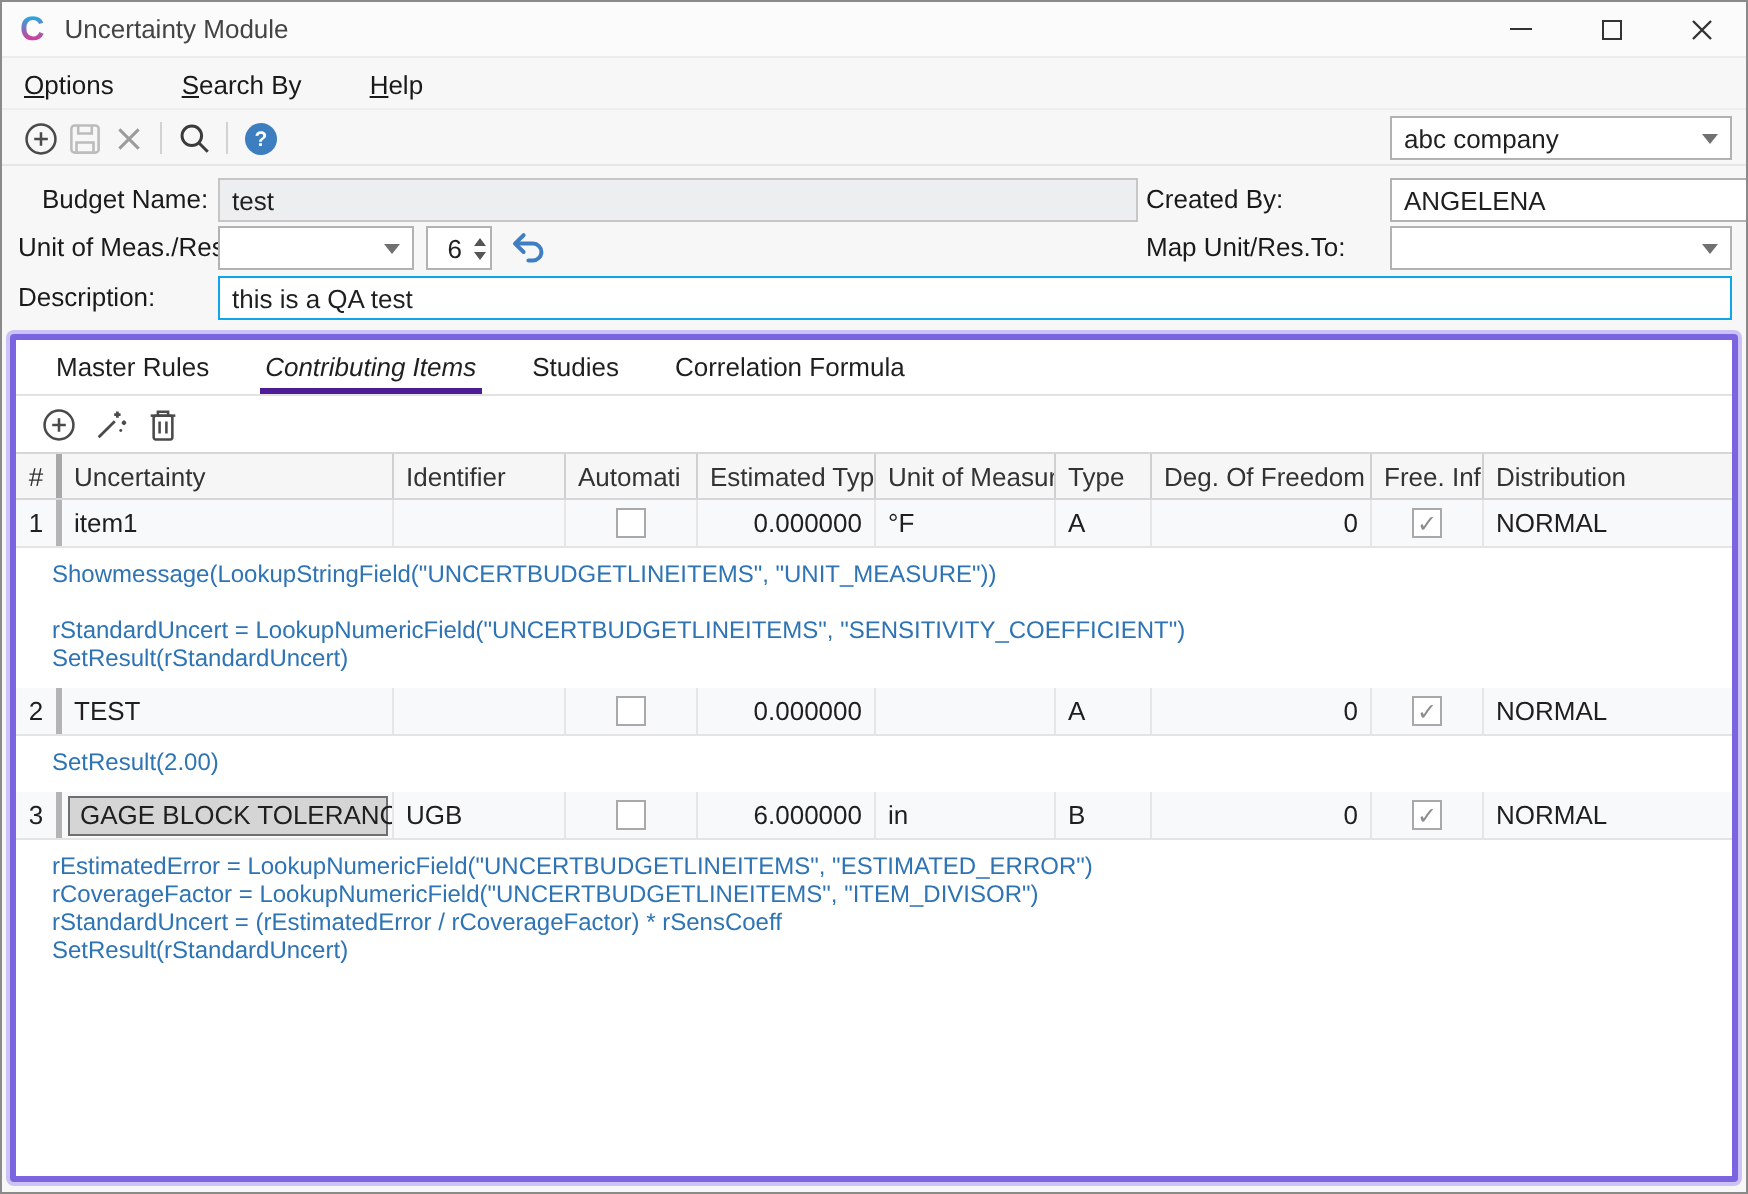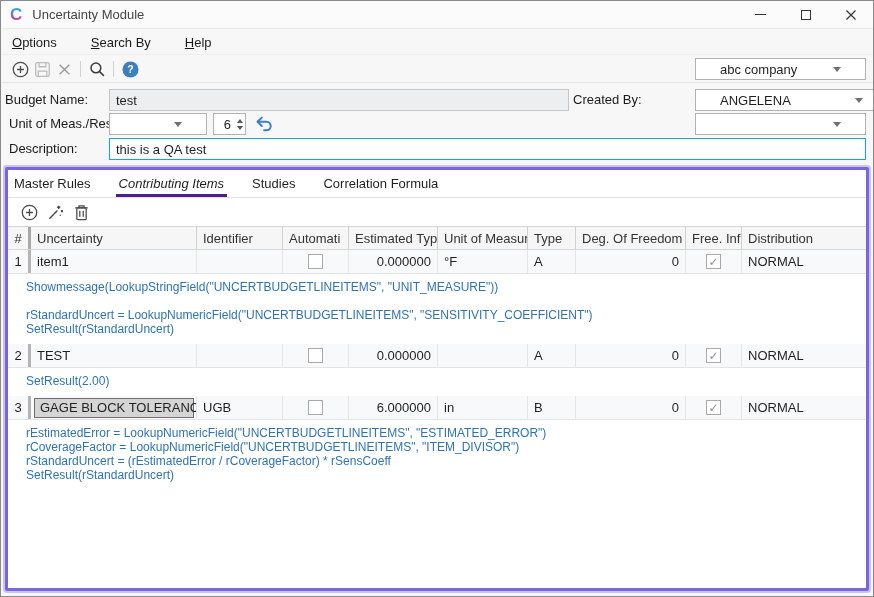--- a/index.html
+++ b/index.html
@@ -19,36 +19,36 @@
   .menubar { position:absolute; top:29px; left:0; right:0; height:25px; display:flex; align-items:center; padding-left:4px; border-bottom:1px solid #eeeeee;gap:20px; }
   .menu-item { display:inline-block; padding:3px 7px; color:#1a1a1a; }
   .menu-item::first-letter { text-decoration:underline; }
 
   
   .toolbar { position:absolute; top:55px; left:0; right:0; height:27px; display:flex; align-items:center; padding-left:8px; border-bottom:1px solid #e6e6e6; }
   .tbtn { display:flex; align-items:center; justify-content:center; width:22px; height:22px; }
   .tsep { width:1px; height:16px; background:#d2d2d2; margin:0 5px; }
 
   
-  .combo { position:absolute; height:22px; background:#fff; border:1px solid #b2b2b2; display:flex; align-items:center; padding:0 24px; }
+  .combo { position:absolute; height:22px; background:#fff; border:1px solid #b2b2b2; display:flex; align-items:center; padding:0 6px; }
   .combo-text { flex:1; white-space:nowrap; overflow:hidden; }
   .caret { width:0; height:0; border-left:4px solid transparent; border-right:4px solid transparent; border-top:5px solid #707070; margin-left:4px; }
   .field-label { position:absolute; height:22px; line-height:22px; color:#1a1a1a; }
   .text-input { position:absolute; height:22px; border:1px solid #c6c6c6; background:#eceeef; padding:0 6px; font-family:inherit; font-size:13px; color:#1f1f1f; }
   .text-input.white { background:#fff; border:1px solid #0ea5e9; }
   .spinner { position:absolute; width:33px; height:22px; background:#fff; border:1px solid #b2b2b2; display:flex; align-items:center; }
   .spin-value { flex:1; text-align:right; padding-right:3px; }
   .spin-arrows { width:11px; height:100%; display:flex; flex-direction:column; align-items:center; justify-content:center; gap:3px; }
   .spin-up { width:0; height:0; border-left:3.5px solid transparent; border-right:3.5px solid transparent; border-bottom:4.5px solid #555; }
   .spin-down { width:0; height:0; border-left:3.5px solid transparent; border-right:3.5px solid transparent; border-top:4.5px solid #555; }
   .undo-btn { position:absolute; width:22px; height:20px; display:flex; align-items:center; justify-content:center; }
 
   
   .panel { position:absolute; left:4px; top:166px; width:864px; height:424px; background:#fff; border:3px solid #7b64e0; border-radius:2px; box-shadow:0 0 0 2px #cdc2f5; overflow:hidden; }
-  .tabbar { height:28px; display:flex; align-items:flex-end; border-bottom:1px solid #e2e2e2; padding-left:3px; background:#fff; }
+  .tabbar { height:28px; display:flex; align-items:flex-end; border-bottom:1px solid #e2e2e2; padding-left:17px; background:#fff; }
   .tab { padding:5px 3px 6px 3px; margin-right:22px; color:#1f1f1f; white-space:nowrap; }
   .tab.active { border-bottom:3px solid #4c1d95; padding-bottom:3px;font-style:italic; }
   .panel-toolbar { height:28px; display:flex; align-items:center; padding-left:10px; }
   .panel-toolbar .tbtn { margin-right:4px; }
 
   
   .ghead, .grow { display:grid; grid-template-columns:23px 166px 86px 66px 89px 90px 48px 110px 56px 1fr; align-items:stretch; }
   .ghead { height:24px; background:#f6f6f6; border-top:1px solid #d6d6d6; border-bottom:1px solid #d6d6d6; color:#333; }
   .ghead > div { padding:0 6px; border-right:1px solid #d0d0d0; display:flex; align-items:center; overflow:hidden; white-space:nowrap; }
   .ghead > div:first-child { border-right:3px solid #a8a8a8; justify-content:center; padding:0; }
@@ -126,21 +126,21 @@
           <circle cx="8.5" cy="8.5" r="8" fill="#3d7ec0"></circle>
           <text x="8.5" y="12.2" text-anchor="middle" font-size="10.5" font-weight="bold" fill="#fff">?</text>
         </svg>
     </span>
   </div>
   <div class="combo" style="left:694px; top:57px; width:171px;">
     <span class="combo-text">abc company</span>
     <span class="caret"></span>
   </div>
 
-  <span class="field-label" style="left:4px; top:88px;">Budget Name:</span>
+  <span class="field-label" style="left:20px; top:88px;">Budget Name:</span>
   <input class="text-input" style="left: 108px; top: 88px; width: 460px;" value="test">
   <span class="field-label" style="left:572px; top:88px;">Created By:</span>
   <div class="combo" style="left:694px; top:88px; width:193px;">
     <span class="combo-text">ANGELENA</span>
     <span class="caret"></span>
   </div>
 
   <span class="field-label" style="left:8px; top:112px;">Unit of Meas./Res.:</span>
   <div class="combo" style="left:108px; top:112px; width:98px;">
     <span class="combo-text"></span>
@@ -152,20 +152,21 @@
       <span class="spin-up"></span>
       <span class="spin-down"></span>
     </span>
   </div>
   <span class="undo-btn" style="left:252px; top:113px;">
     <svg width="19" height="16" viewBox="0 0 19 16" fill="none" stroke="#3f7fc1" stroke-width="2" stroke-linecap="round" stroke-linejoin="round">
         <path d="M6.8 1.6 L2.5 5.8 L6.8 10"></path>
         <path d="M2.9 5.8 H11.5 a4.2 4.2 0 0 1 0 8.4 H9.2"></path>
       </svg>
   </span>
+  <span class="field-label" style="left:572px; top:112px;">Map Unit/Res.To:</span>
   <div class="combo" style="left:694px; top:112px; width:171px;">
     <span class="combo-text"></span>
     <span class="caret"></span>
   </div>
 
   <span class="field-label" style="left:8px; top:137px;">Description:</span>
   <input class="text-input white" style="left: 108px; top: 137px; width: 757px;" value="this is a QA test">
 
   <div class="panel">
     <div class="tabbar">

